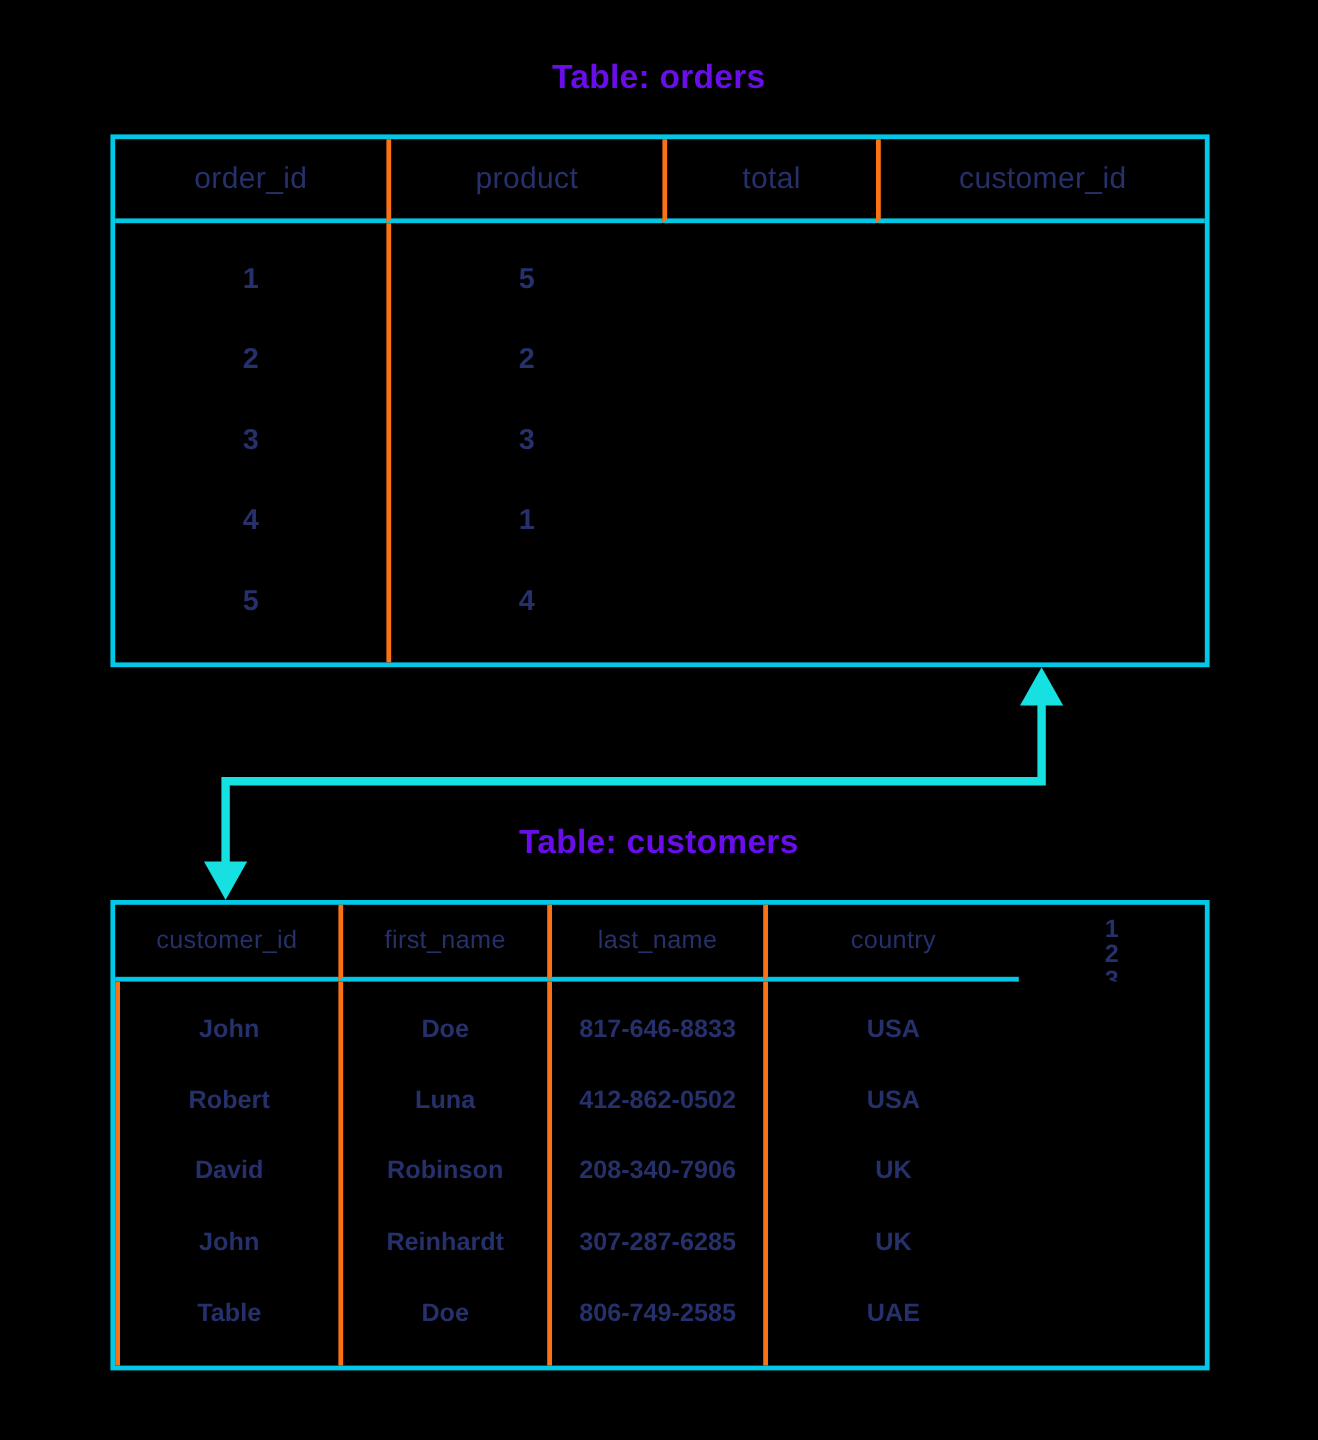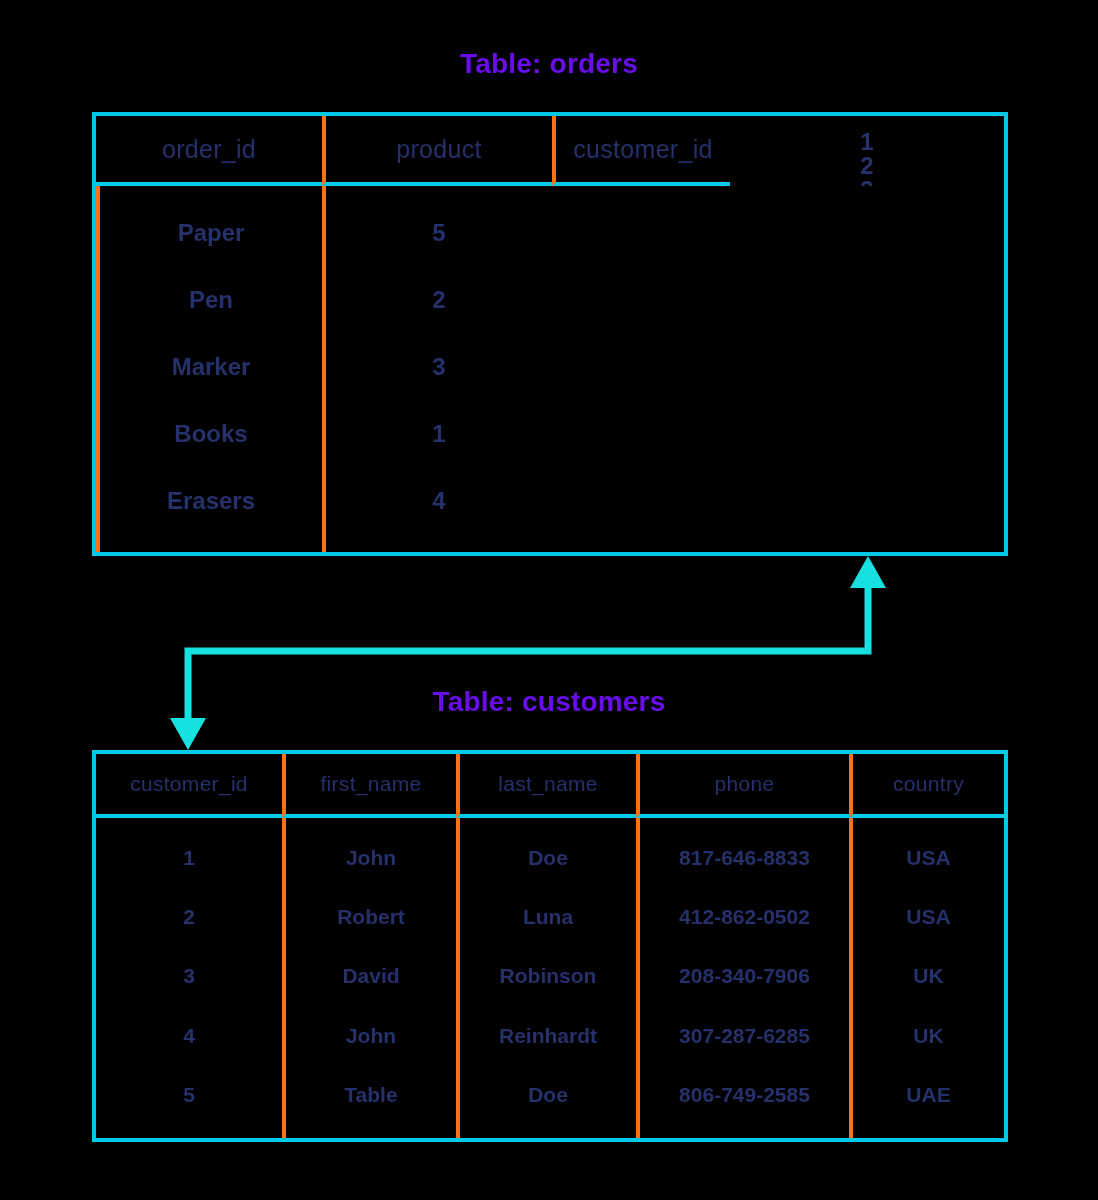--- a/index.html
+++ b/index.html
@@ -123,37 +123,31 @@
 
 <div class="stage">
 
   <div class="table-title" id="title-orders">Table: orders</div>
 
   <div class="db-table" id="table-orders">
     <div class="grid">
 
       <div class="hdr-cell">order_id</div>
       <div class="hdr-cell">product</div>
+      <div class="hdr-cell">total</div>
       <div class="hdr-cell">customer_id</div>
 
       <div class="body-cell">
         <span class="cellval">1</span>
         <span class="cellval">2</span>
         <span class="cellval">3</span>
         <span class="cellval">4</span>
         <span class="cellval">5</span>
       </div>
 
-      <div class="body-cell">
-        <span class="cellval">Paper</span>
-        <span class="cellval">Pen</span>
-        <span class="cellval">Marker</span>
-        <span class="cellval">Books</span>
-        <span class="cellval">Erasers</span>
-      </div>
 
 
       <div class="body-cell">
         <span class="cellval">5</span>
         <span class="cellval">2</span>
         <span class="cellval">3</span>
         <span class="cellval">1</span>
         <span class="cellval">4</span>
       </div>
 
@@ -161,21 +155,20 @@
   </div>
 
   <div class="table-title" id="title-customers">Table: customers</div>
 
   <div class="db-table" id="table-customers">
     <div class="grid">
 
       <div class="hdr-cell">customer_id</div>
       <div class="hdr-cell">first_name</div>
       <div class="hdr-cell">last_name</div>
-      <div class="hdr-cell">phone</div>
       <div class="hdr-cell">country</div>
 
       <div class="body-cell">
         <span class="cellval">1</span>
         <span class="cellval">2</span>
         <span class="cellval">3</span>
         <span class="cellval">4</span>
         <span class="cellval">5</span>
       </div>
 

